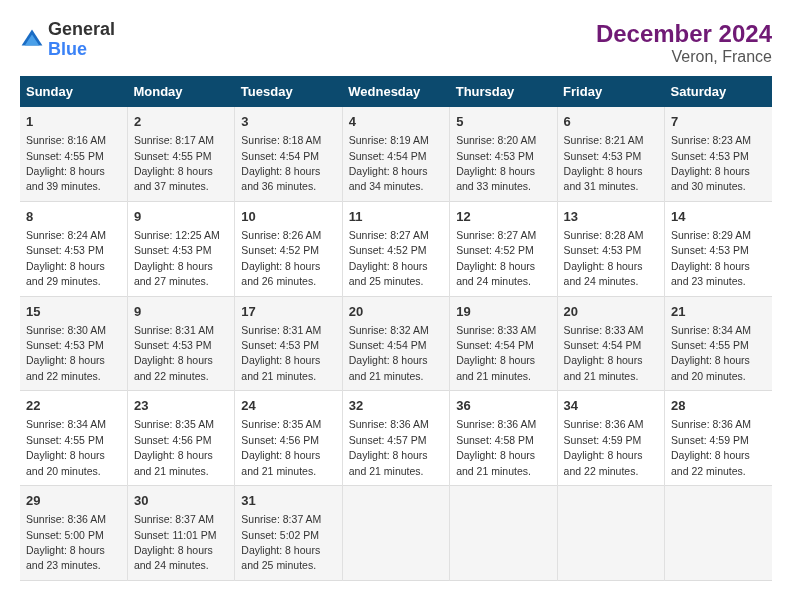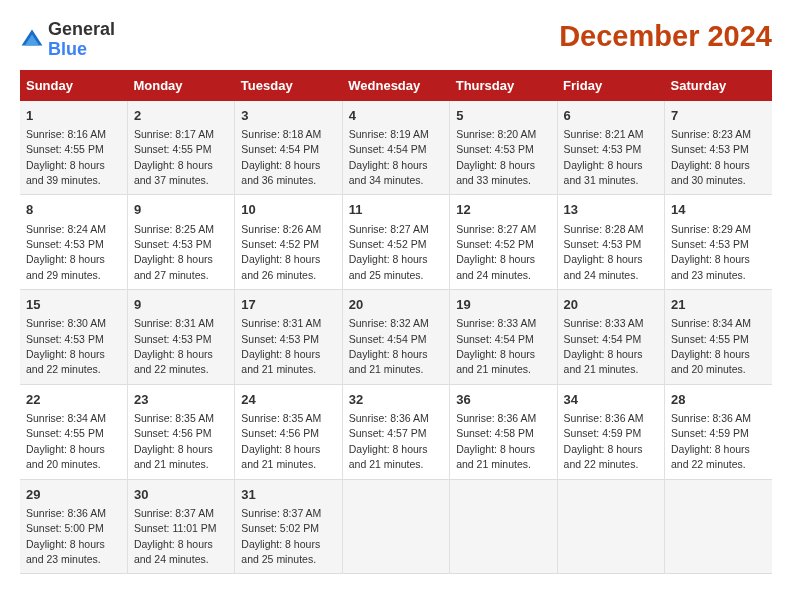--- a/index.html
+++ b/index.html
@@ -37,35 +37,35 @@
       color: #3b82f6;
     }
     .logo-icon {
       width: 24px;
       height: 24px;
     }
     .title-area {
       text-align: right;
     }
     .month-title {
-      font-size: 29px;
+      font-size: 24px;
       font-weight: bold;
-      color: #c2410c;
+      color: #701a75;
     }
     .subtitle {
       font-size: 16px;
       color: #555;
     }
     table {
       width: 100%;
       border-collapse: collapse;
       font-size: 11px;
     }
     thead tr th {
-      background-color: #b91c1c;
+      background-color: #0c4a6e;
       color: #fff;
       padding: 8px 6px;
       text-align: left;
       font-size: 13px;
       font-weight: bold;
     }
     tbody tr {
       border-bottom: 1px solid #ddd;
     }
     tbody tr:nth-child(odd) {
@@ -109,20 +109,21 @@
       <polygon points="15,2 28,22 2,22" fill="#1a6cc4"></polygon>
       <polygon points="15,8 24,22 6,22" fill="#4a9fe8"></polygon>
     </svg>
     <div class="logo-text">
       <span class="logo-general">General</span>
       <span class="logo-blue">Blue</span>
     </div>
   </div>
   <div class="title-area">
     <div class="month-title">December 2024</div>
+    <div class="subtitle">Veron, France</div>
   </div>
 </div>
 
 <table>
   <thead>
     <tr>
     <th>Sunday</th>
         <th>Monday</th>
         <th>Tuesday</th>
         <th>Wednesday</th>
@@ -136,21 +137,21 @@
         <td><span class="day-num">1</span><span class="day-detail">Sunrise: 8:16 AM</span><br><span class="day-detail">Sunset: 4:55 PM</span><br><span class="day-detail">Daylight: 8 hours and 39 minutes.</span></td>
         <td><span class="day-num">2</span><span class="day-detail">Sunrise: 8:17 AM</span><br><span class="day-detail">Sunset: 4:55 PM</span><br><span class="day-detail">Daylight: 8 hours and 37 minutes.</span></td>
         <td><span class="day-num">3</span><span class="day-detail">Sunrise: 8:18 AM</span><br><span class="day-detail">Sunset: 4:54 PM</span><br><span class="day-detail">Daylight: 8 hours and 36 minutes.</span></td>
         <td><span class="day-num">4</span><span class="day-detail">Sunrise: 8:19 AM</span><br><span class="day-detail">Sunset: 4:54 PM</span><br><span class="day-detail">Daylight: 8 hours and 34 minutes.</span></td>
         <td><span class="day-num">5</span><span class="day-detail">Sunrise: 8:20 AM</span><br><span class="day-detail">Sunset: 4:53 PM</span><br><span class="day-detail">Daylight: 8 hours and 33 minutes.</span></td>
         <td><span class="day-num">6</span><span class="day-detail">Sunrise: 8:21 AM</span><br><span class="day-detail">Sunset: 4:53 PM</span><br><span class="day-detail">Daylight: 8 hours and 31 minutes.</span></td>
         <td><span class="day-num">7</span><span class="day-detail">Sunrise: 8:23 AM</span><br><span class="day-detail">Sunset: 4:53 PM</span><br><span class="day-detail">Daylight: 8 hours and 30 minutes.</span></td>
       </tr>
       <tr>
         <td><span class="day-num">8</span><span class="day-detail">Sunrise: 8:24 AM</span><br><span class="day-detail">Sunset: 4:53 PM</span><br><span class="day-detail">Daylight: 8 hours and 29 minutes.</span></td>
-        <td><span class="day-num">9</span><span class="day-detail">Sunrise: 8:25 AM</span><br><span class="day-detail">Sunset: 4:53 PM</span><br><span class="day-detail">Daylight: 8 hours and 27 minutes.</span></td>
+        <td><span class="day-num">9</span><span class="day-detail">Sunrise: 12:25 AM</span><br><span class="day-detail">Sunset: 4:53 PM</span><br><span class="day-detail">Daylight: 8 hours and 27 minutes.</span></td>
         <td><span class="day-num">10</span><span class="day-detail">Sunrise: 8:26 AM</span><br><span class="day-detail">Sunset: 4:52 PM</span><br><span class="day-detail">Daylight: 8 hours and 26 minutes.</span></td>
         <td><span class="day-num">11</span><span class="day-detail">Sunrise: 8:27 AM</span><br><span class="day-detail">Sunset: 4:52 PM</span><br><span class="day-detail">Daylight: 8 hours and 25 minutes.</span></td>
         <td><span class="day-num">12</span><span class="day-detail">Sunrise: 8:27 AM</span><br><span class="day-detail">Sunset: 4:52 PM</span><br><span class="day-detail">Daylight: 8 hours and 24 minutes.</span></td>
         <td><span class="day-num">13</span><span class="day-detail">Sunrise: 8:28 AM</span><br><span class="day-detail">Sunset: 4:53 PM</span><br><span class="day-detail">Daylight: 8 hours and 24 minutes.</span></td>
         <td><span class="day-num">14</span><span class="day-detail">Sunrise: 8:29 AM</span><br><span class="day-detail">Sunset: 4:53 PM</span><br><span class="day-detail">Daylight: 8 hours and 23 minutes.</span></td>
       </tr>
       <tr>
         <td><span class="day-num">15</span><span class="day-detail">Sunrise: 8:30 AM</span><br><span class="day-detail">Sunset: 4:53 PM</span><br><span class="day-detail">Daylight: 8 hours and 22 minutes.</span></td>
         <td><span class="day-num">9</span><span class="day-detail">Sunrise: 8:31 AM</span><br><span class="day-detail">Sunset: 4:53 PM</span><br><span class="day-detail">Daylight: 8 hours and 22 minutes.</span></td>
         <td><span class="day-num">17</span><span class="day-detail">Sunrise: 8:31 AM</span><br><span class="day-detail">Sunset: 4:53 PM</span><br><span class="day-detail">Daylight: 8 hours and 21 minutes.</span></td>

